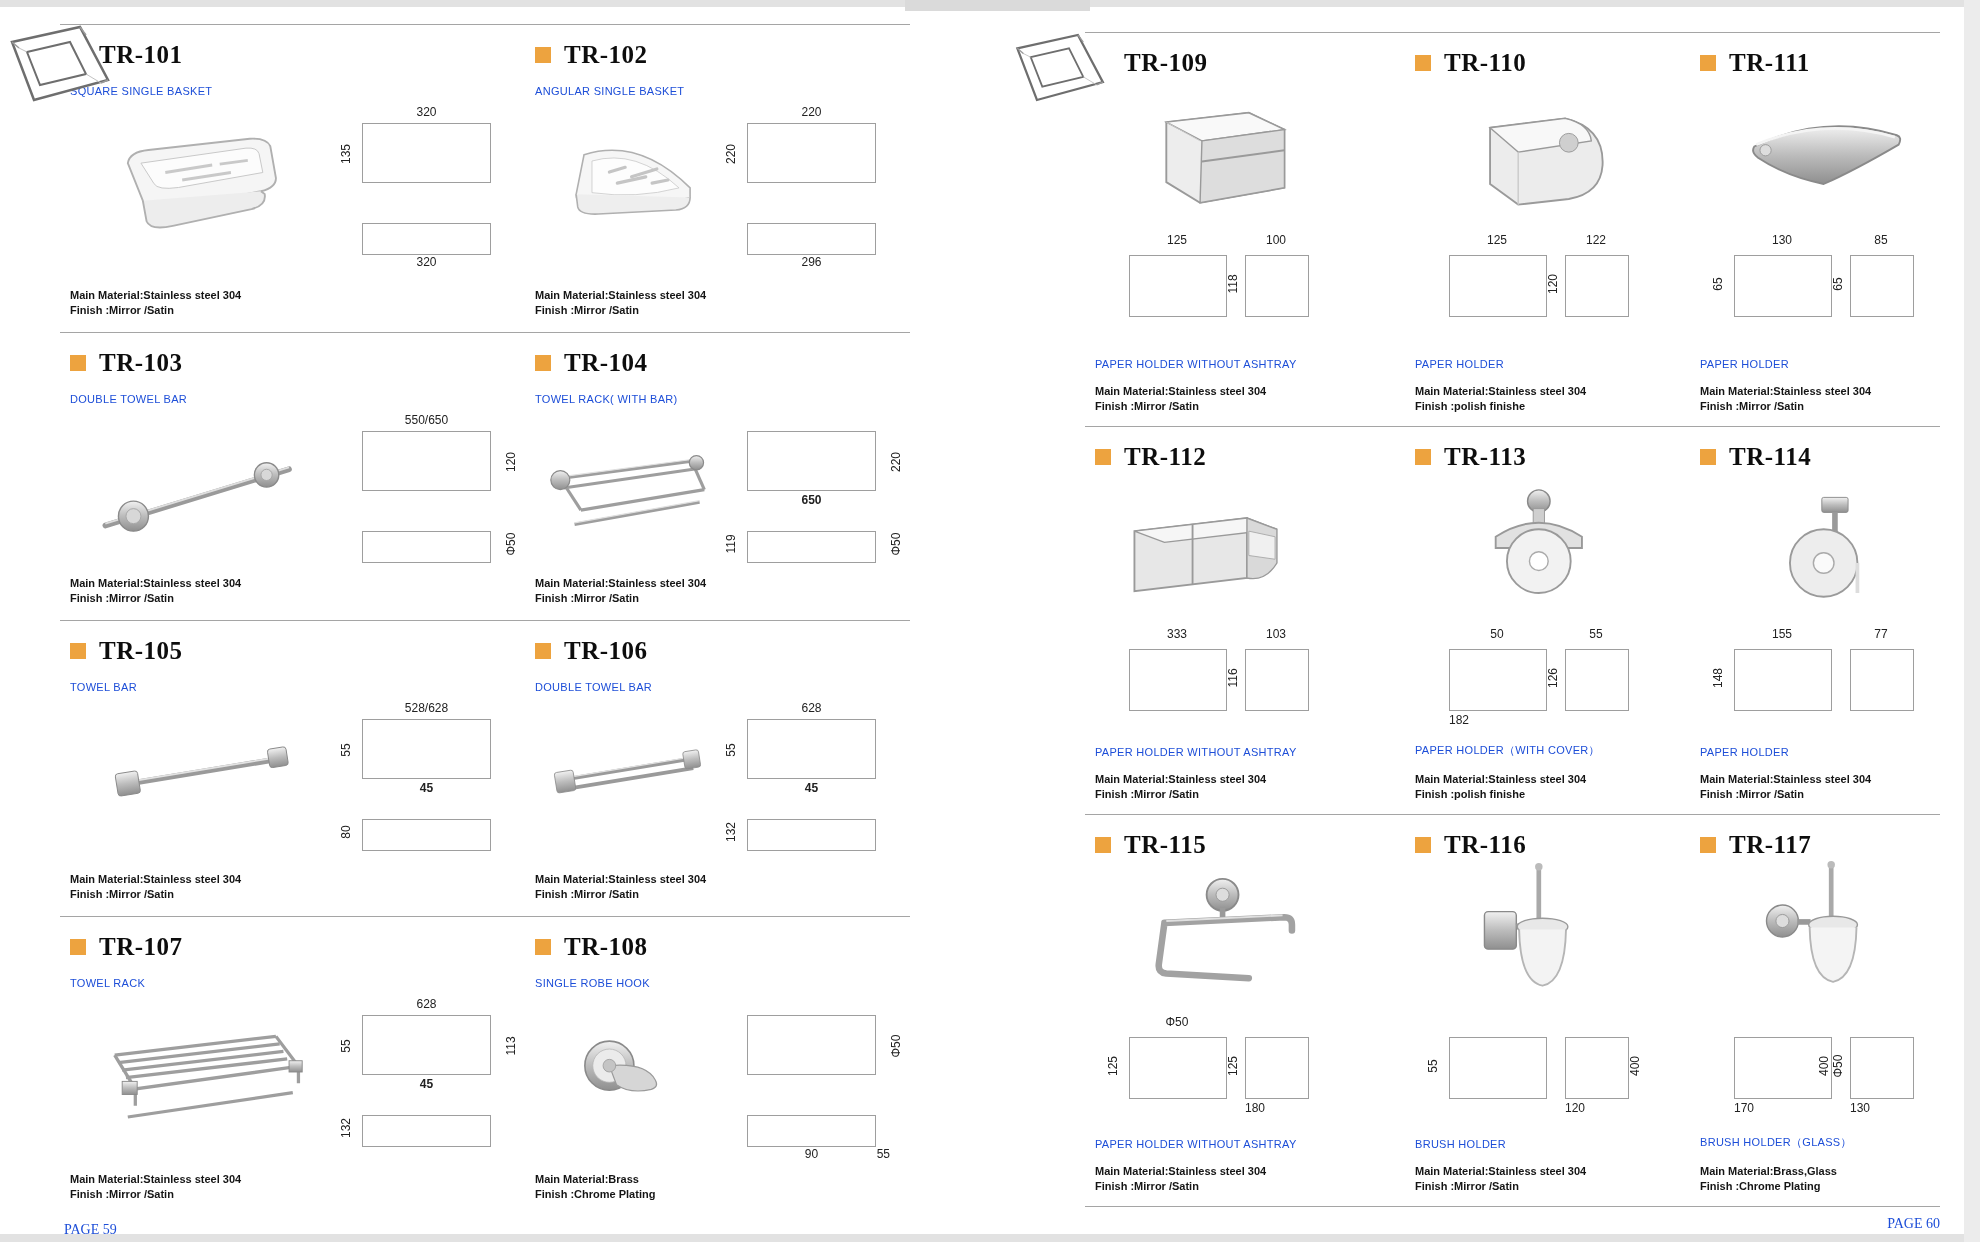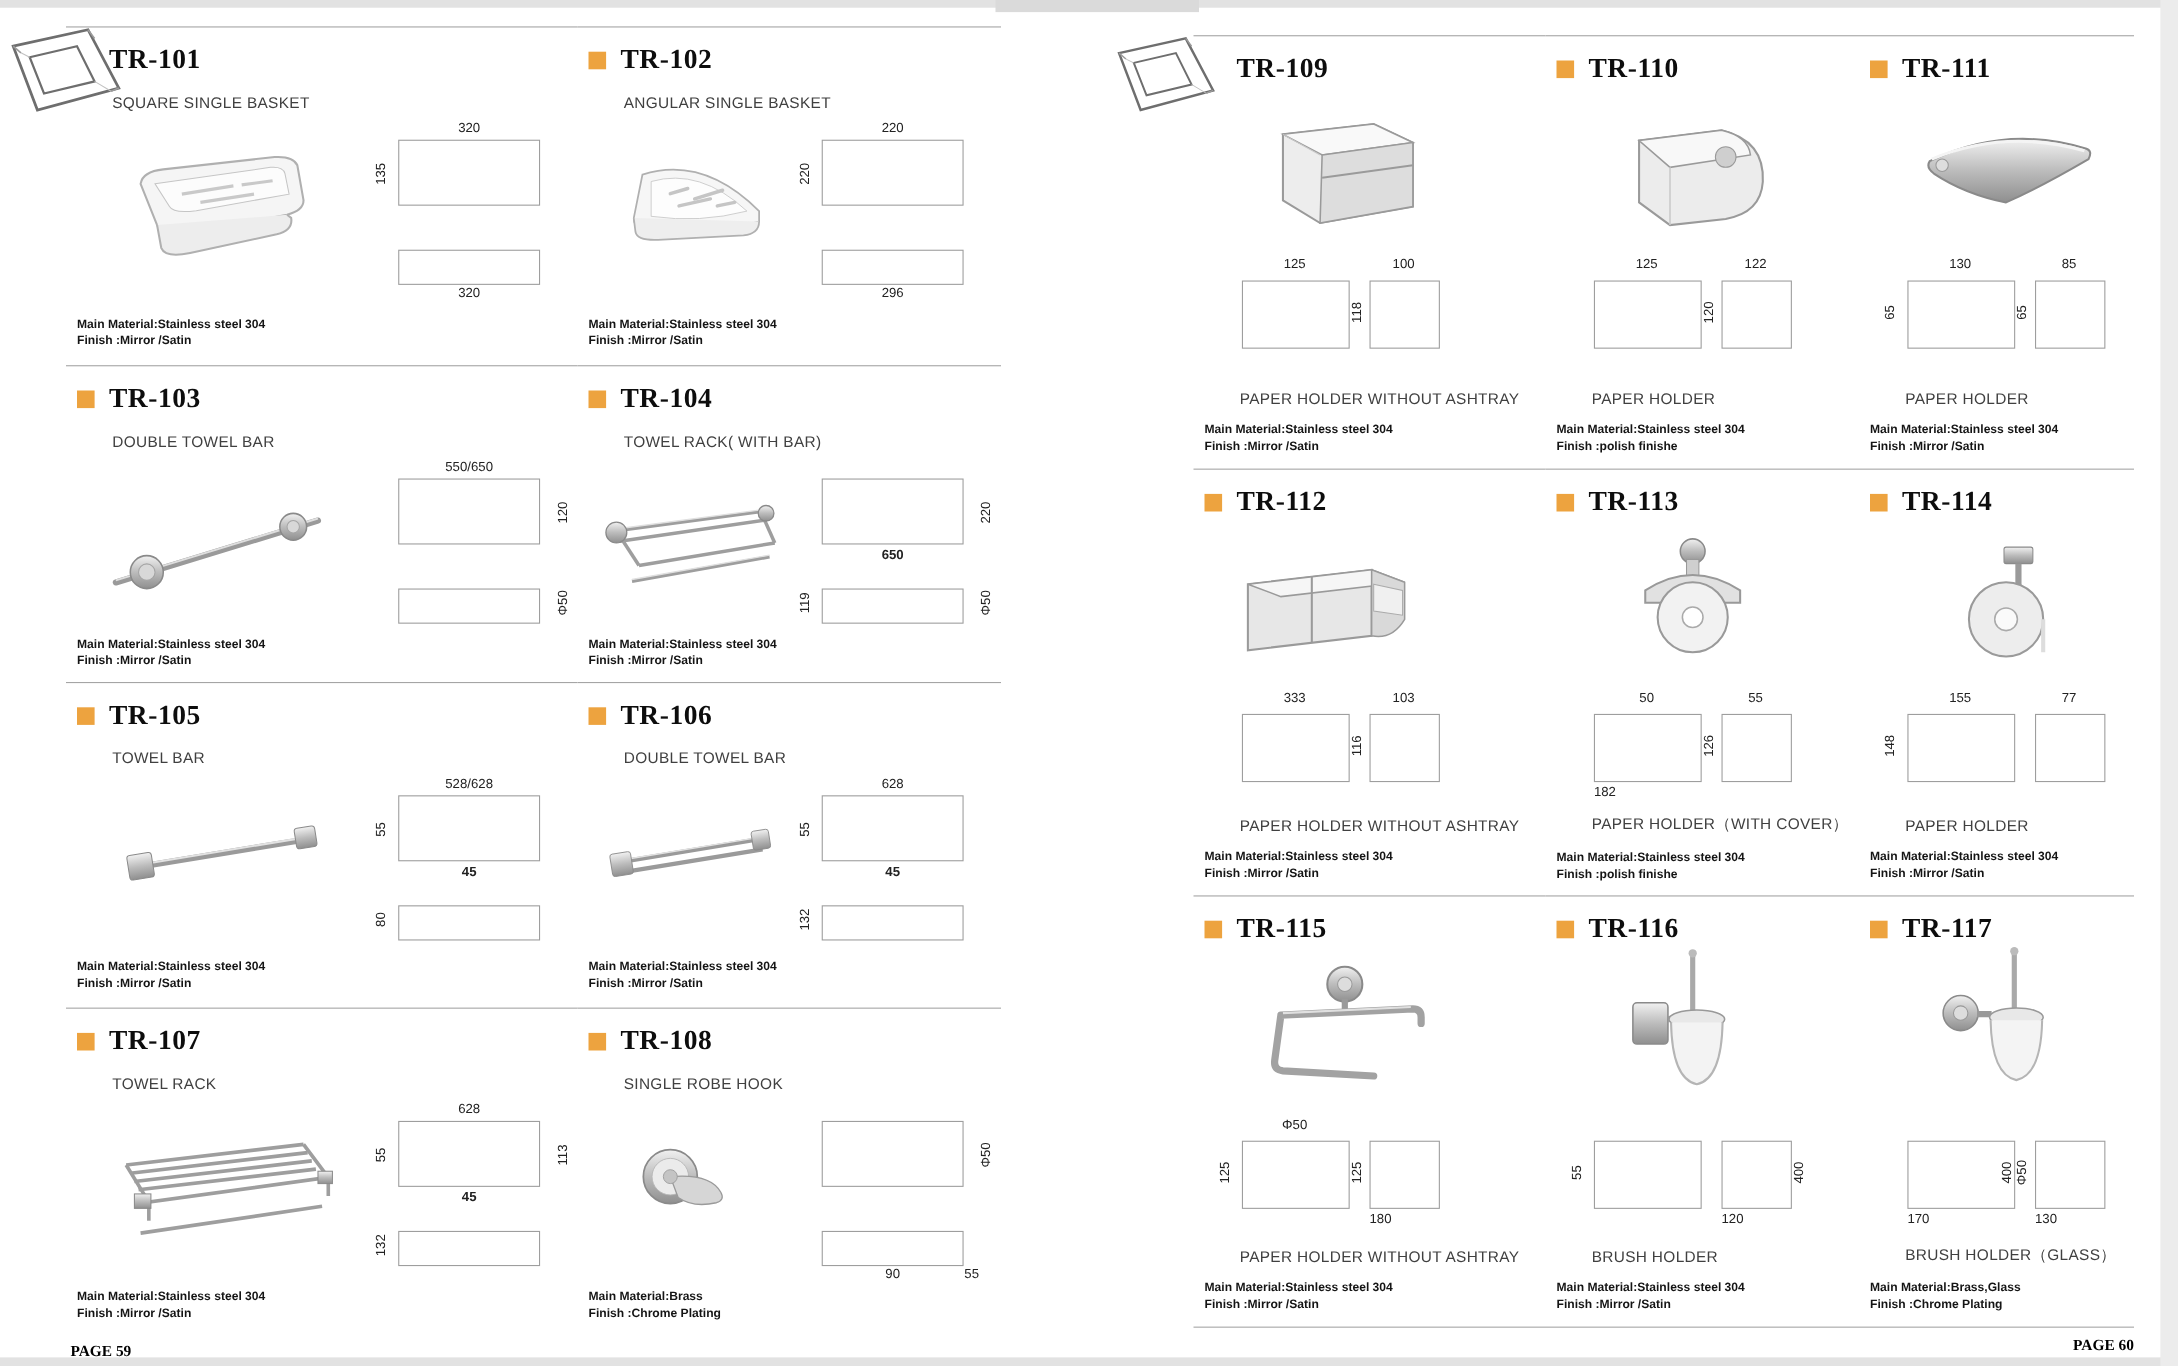--- a/index.html
+++ b/index.html
@@ -17,21 +17,21 @@
   #left-products{left:60px;top:24px;width:850px;grid-template-columns:465px 385px;grid-template-rows:308px 288px 296px 300px;}
   #right-products{left:1085px;top:32px;width:855px;grid-template-columns:320px 285px 250px;grid-template-rows:394px 388px 392px;border-bottom:1px solid #a5a5a5;}
 
   .cell{border-top:1px solid #a5a5a5;display:flex;flex-direction:column;box-sizing:border-box;padding:0 8px 0 10px;}
 
   .prod-header{display:flex;align-items:center;gap:13px;margin-top:16px;}
   .bullet{width:16px;height:16px;background:var(--accent,#eda33f);flex:none;}
   .bullet.hidden{visibility:hidden;}
   .prod-code{font-family:"Liberation Serif",serif;font-weight:700;font-size:25px;color:#0d0d0d;letter-spacing:.5px;}
 
-  .prod-name{font-size:14px;color:#404040;letter-spacing:.3px;margin-left:32px;}
+  .prod-name{font-size:11px;color:#1d4ed8;letter-spacing:.3px;}
   .lp-name{margin-top:16px;}
   .lp-body{display:flex;margin-top:8px;align-items:flex-start;}
   .lp-fig{flex:1;min-width:0;}
   .lp-fig svg{width:100%;max-width:260px;height:150px;display:block;}
   .materials{margin-top:auto;margin-bottom:14px;font-size:11px;font-weight:700;color:#151515;line-height:1.35;}
   .rp-materials{margin-top:14px;margin-bottom:12px;}
 
   .rp-fig{height:150px;margin-top:2px;display:flex;justify-content:flex-start;}
   .rp-fig svg{width:230px;height:150px;display:block;margin-left:6px;}
   .rp-name{margin-top:auto;}
@@ -63,21 +63,21 @@
   .dims-rp .s-ra{left:102px;top:42px;width:44px;text-align:center;transform:rotate(-90deg);}
   .dims-rp .s-rb{right:-10px;top:42px;width:44px;text-align:center;transform:rotate(-90deg);}
   .dims-rp .s-ba{left:34px;width:96px;top:84px;}
   .dims-rp .s-bb{left:150px;width:62px;top:84px;text-align:left;}
 
   .logo{position:absolute;z-index:3;}
   .logo-left{left:6px;top:22px;width:110px;height:82px;}
   .logo-right{left:1012px;top:30px;width:98px;height:74px;}
   .logo svg{width:100%;height:100%;display:block;}
 
-  .page-footer{position:absolute;font-family:"Liberation Serif",serif;font-weight:700;font-size:14px;color:#000000;}
+  .page-footer{position:absolute;font-family:"Liberation Serif",serif;font-weight:400;font-size:14px;color:#1d4ed8;}
   #footer-left{left:64px;top:1222px;}
   #footer-right{right:40px;top:1216px;}
   .hidden-defs{position:absolute;width:0;height:0;overflow:hidden;}
 </style>
 </head>
 <body>
 
 <svg class="hidden-defs" aria-hidden="true">
   <defs>
     <linearGradient id="cg" x1="0" y1="0" x2="0" y2="1">

